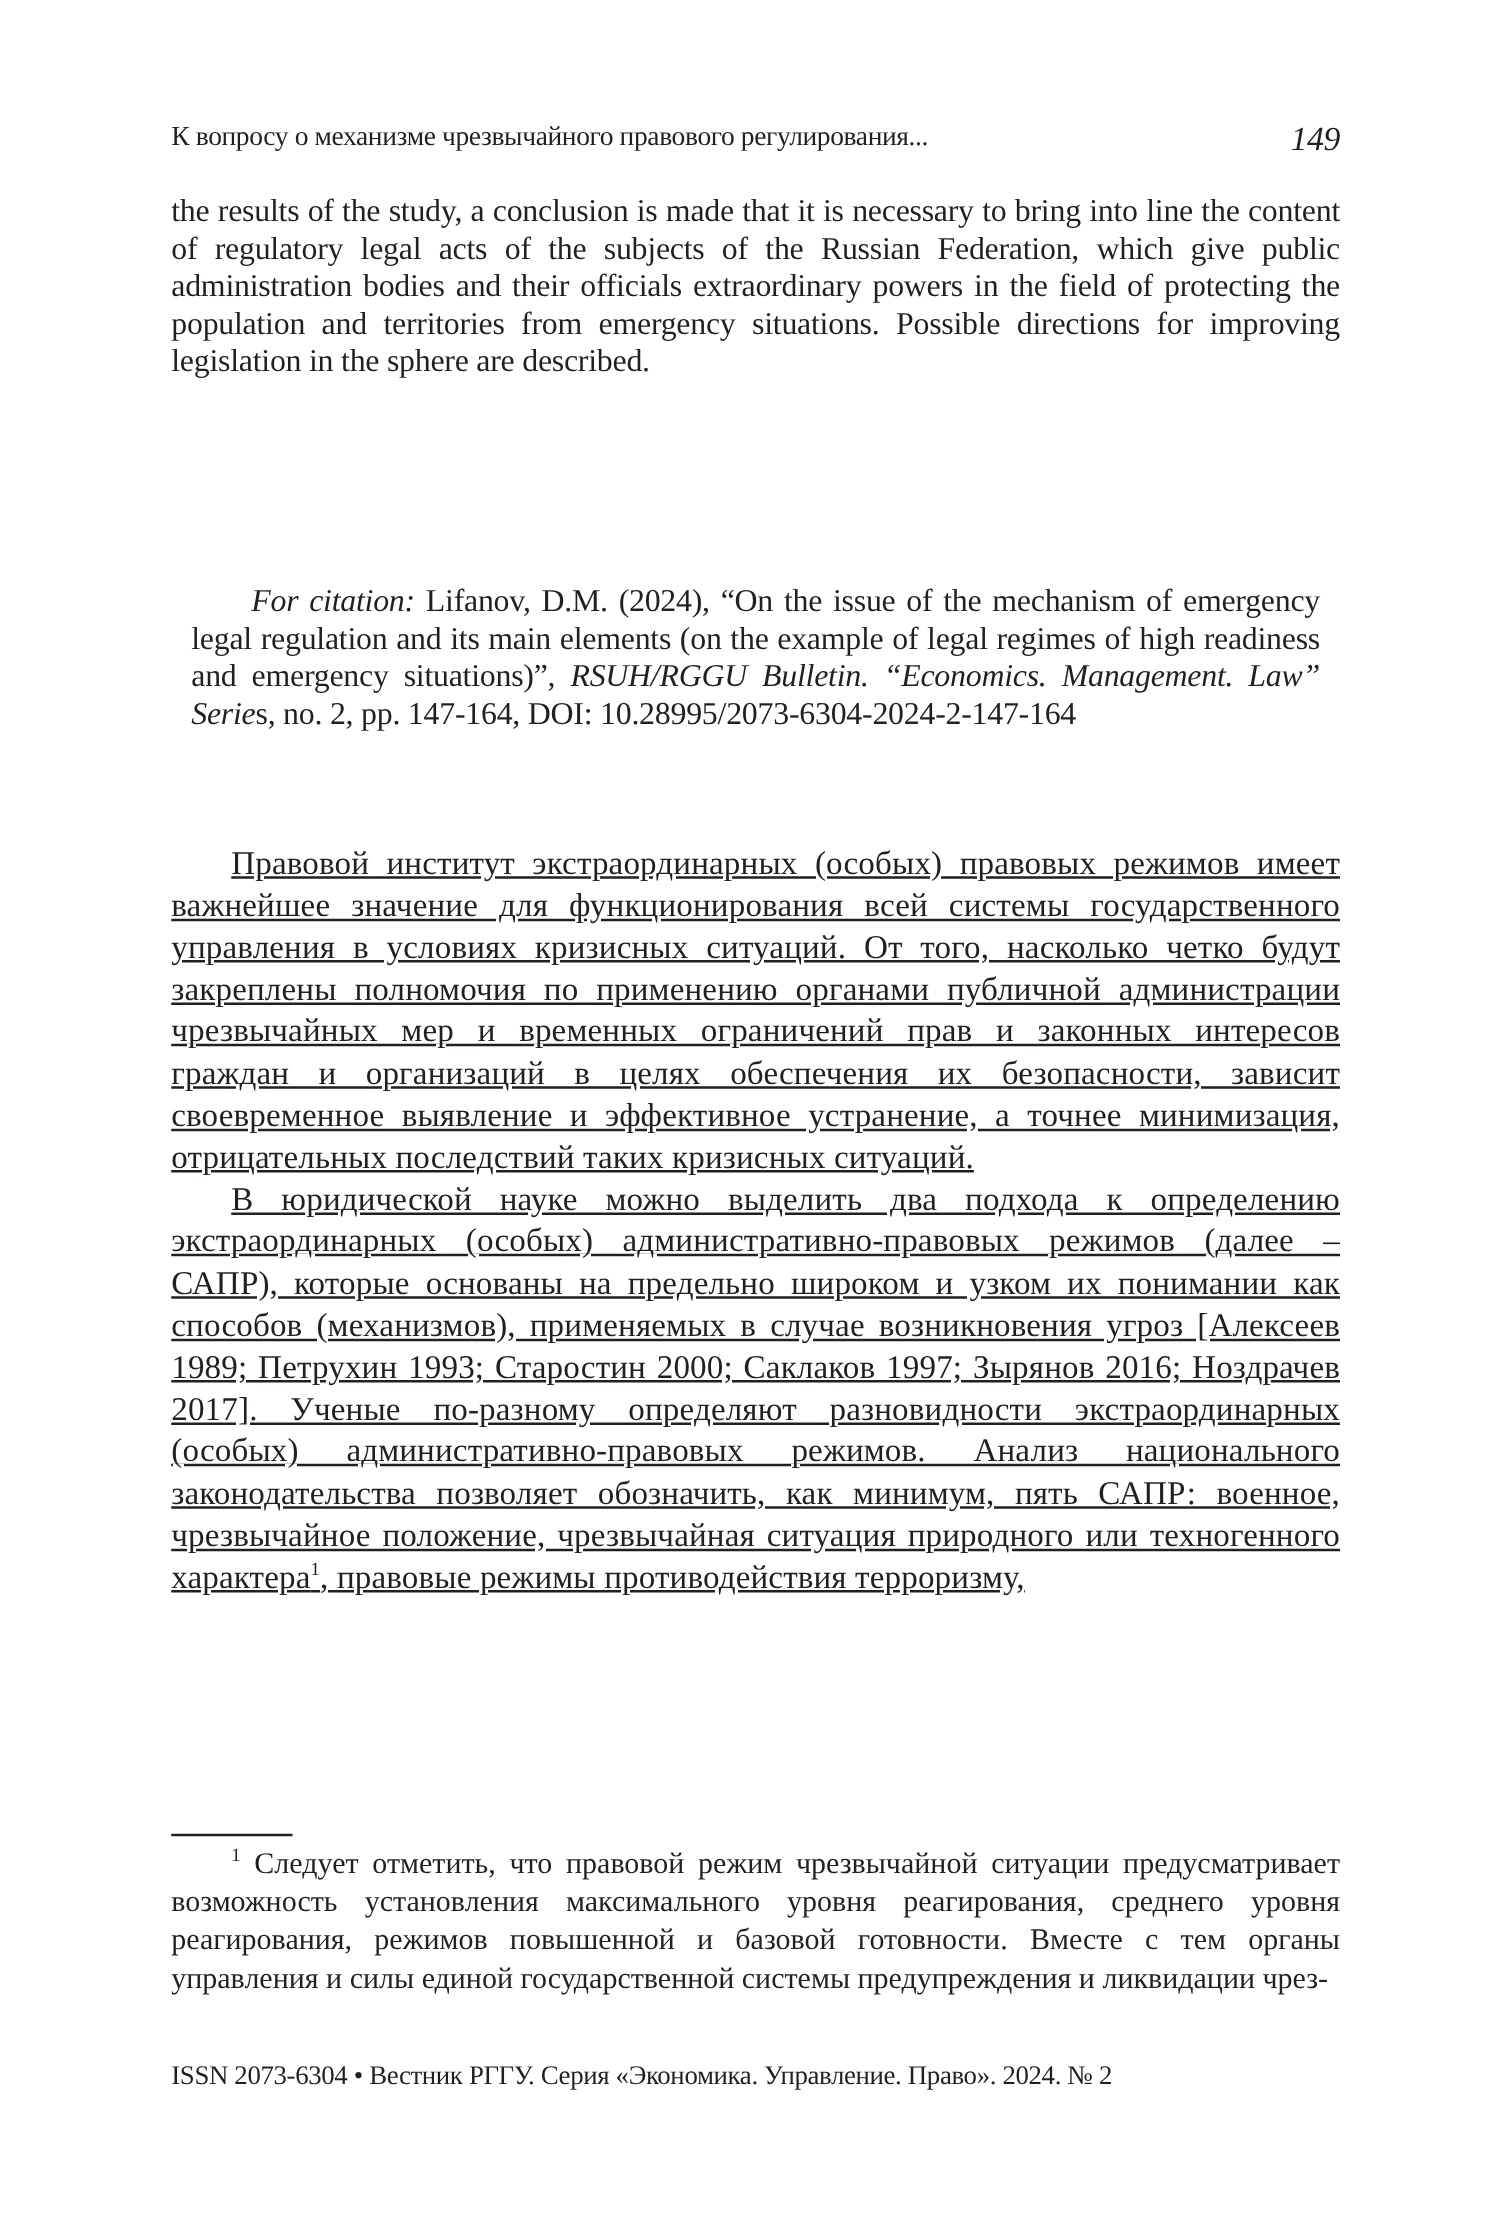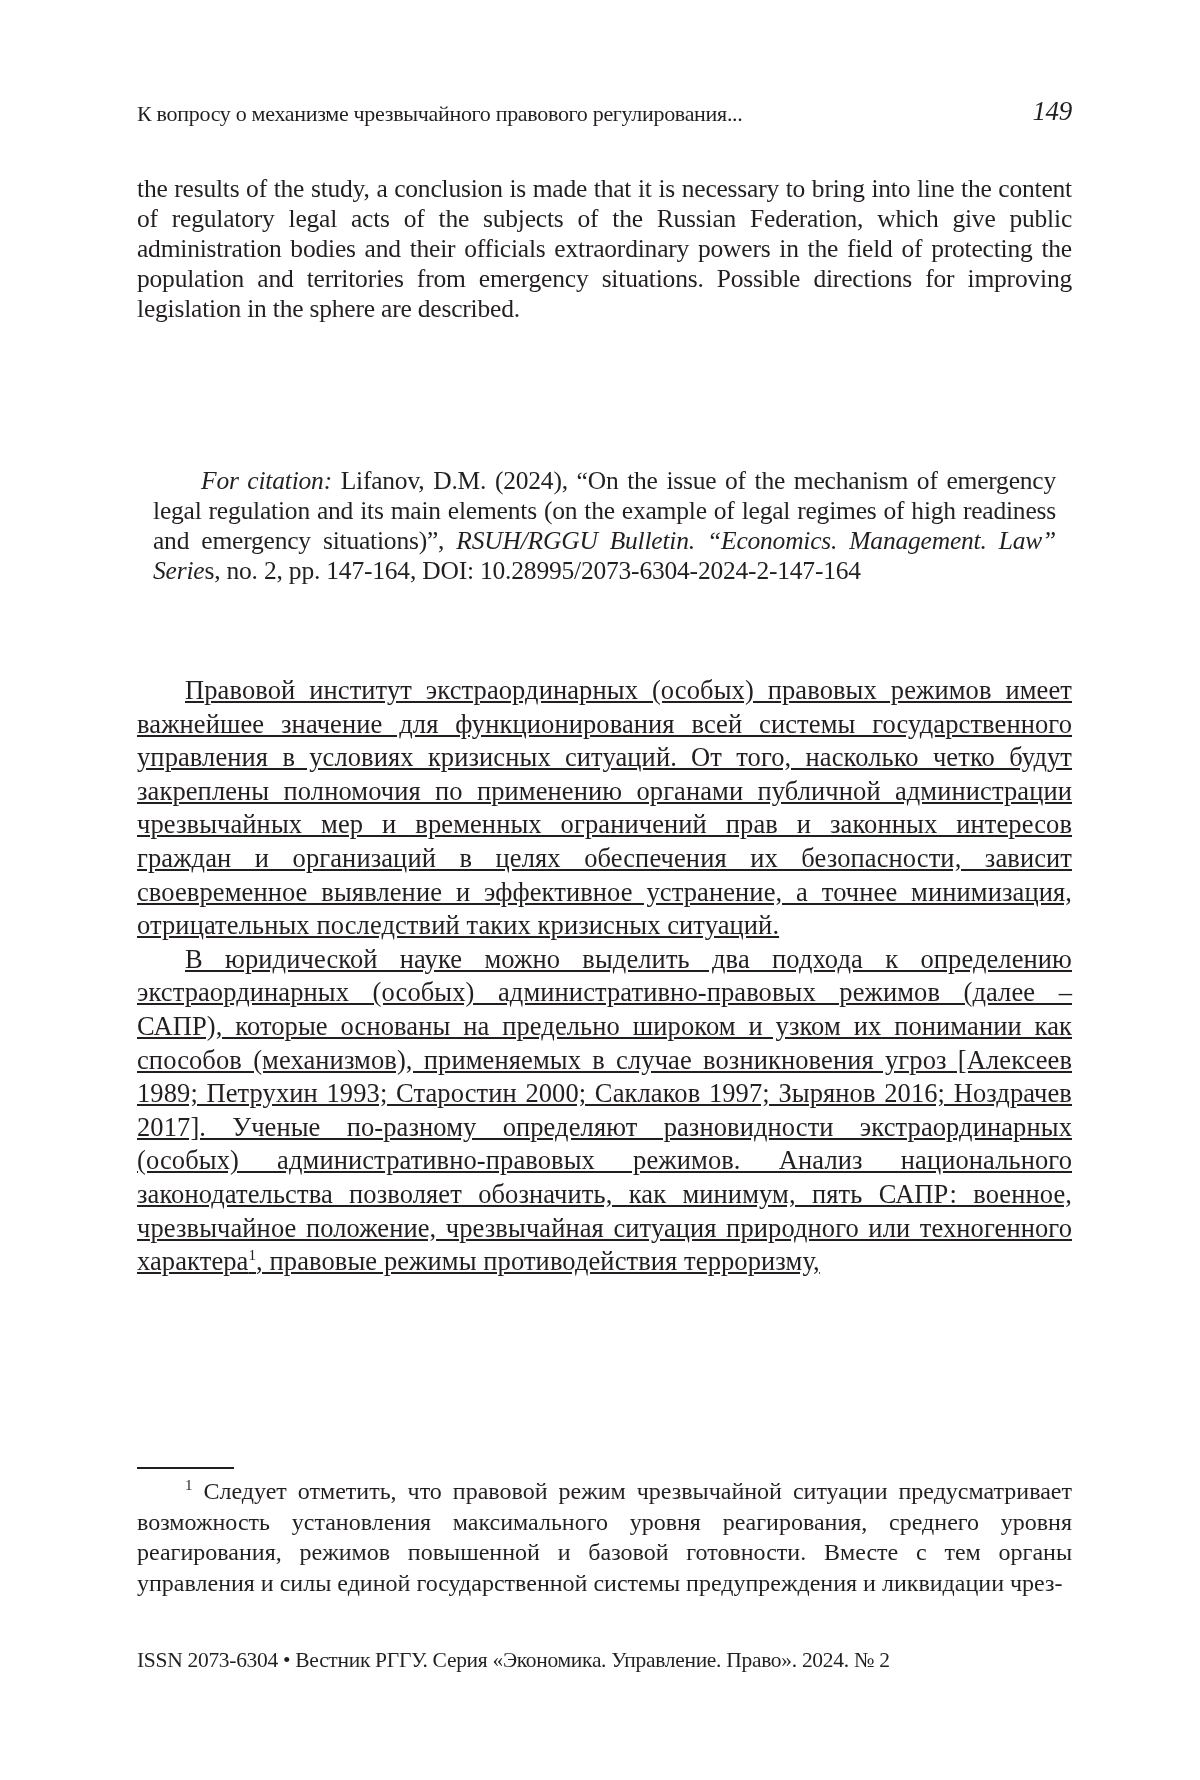--- a/index.html
+++ b/index.html
@@ -4,29 +4,28 @@
 <style>
   html, body { margin: 0; padding: 0; background: #ffffff; }
   body {
     width: 1200px; height: 1780px; position: relative; overflow: hidden;
     font-family: "Liberation Serif", "DejaVu Serif", serif;
     color: #231f20;
   }
   .page { position: absolute; left: 137px; top: 0; width: 935px; }
   .running-head {
     position: absolute; top: 96px; left: 0; width: 935px;
-    display: flex; justify-content: space-between; align-items: flex-end;
+    display: flex; justify-content: space-between; align-items: flex-start;
     font-size: 22px; letter-spacing: -0.3px;
   }
   .running-head .page-num { font-size: 27px; font-style: italic; }
   .abstract {
     position: absolute; top: 154px; left: 0; width: 935px;
     font-size: 25.5px; line-height: 30px; text-align: justify;
     letter-spacing: -0.2px;
-    margin-top: 20px;
   }
   .abstract p { margin: 0; }
   .indent { text-indent: 48px; }
   .citation { position: absolute; top: 450px; left: 0; width: 935px;
     font-size: 25.5px; line-height: 30px; text-align: justify; letter-spacing: -0.2px; }
   .citation p { margin: 16px; }
   .body-text {
     position: absolute; top: 674px; left: 0; width: 935px;
     font-size: 26.5px; line-height: 33.6px; text-align: justify;
     letter-spacing: 0.1px;

